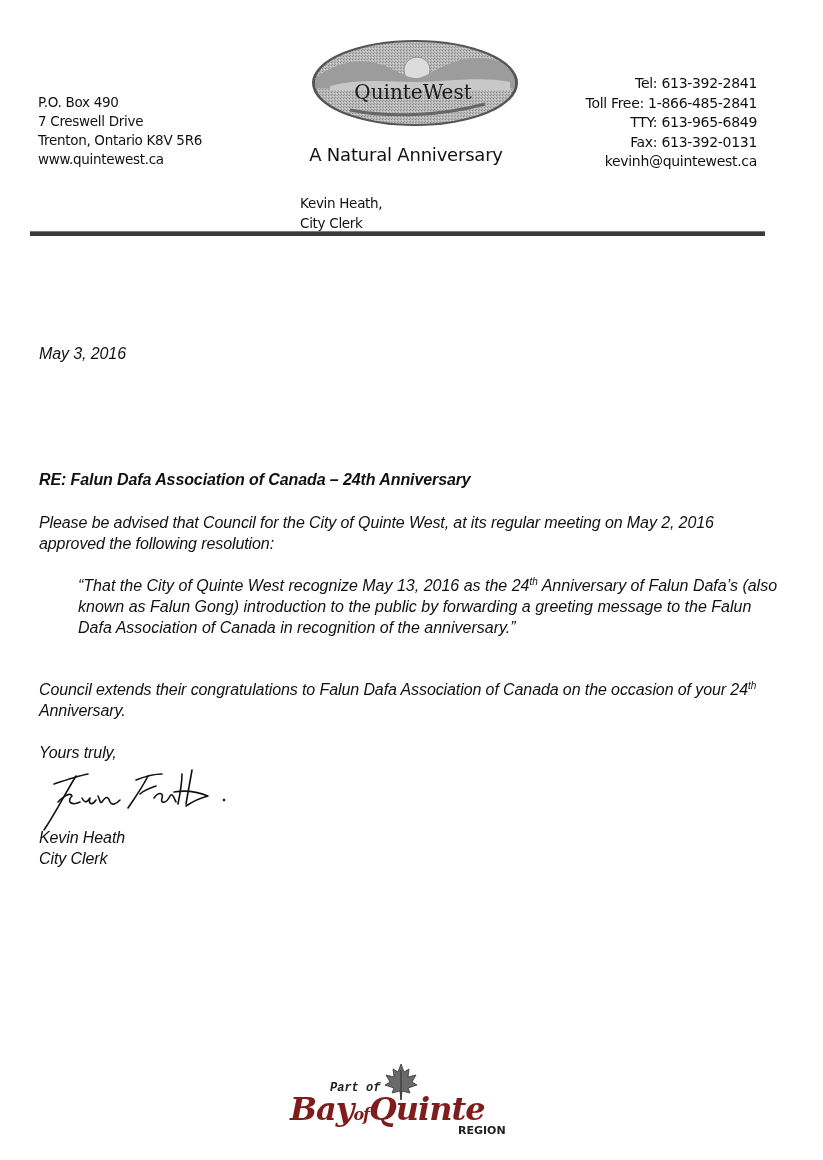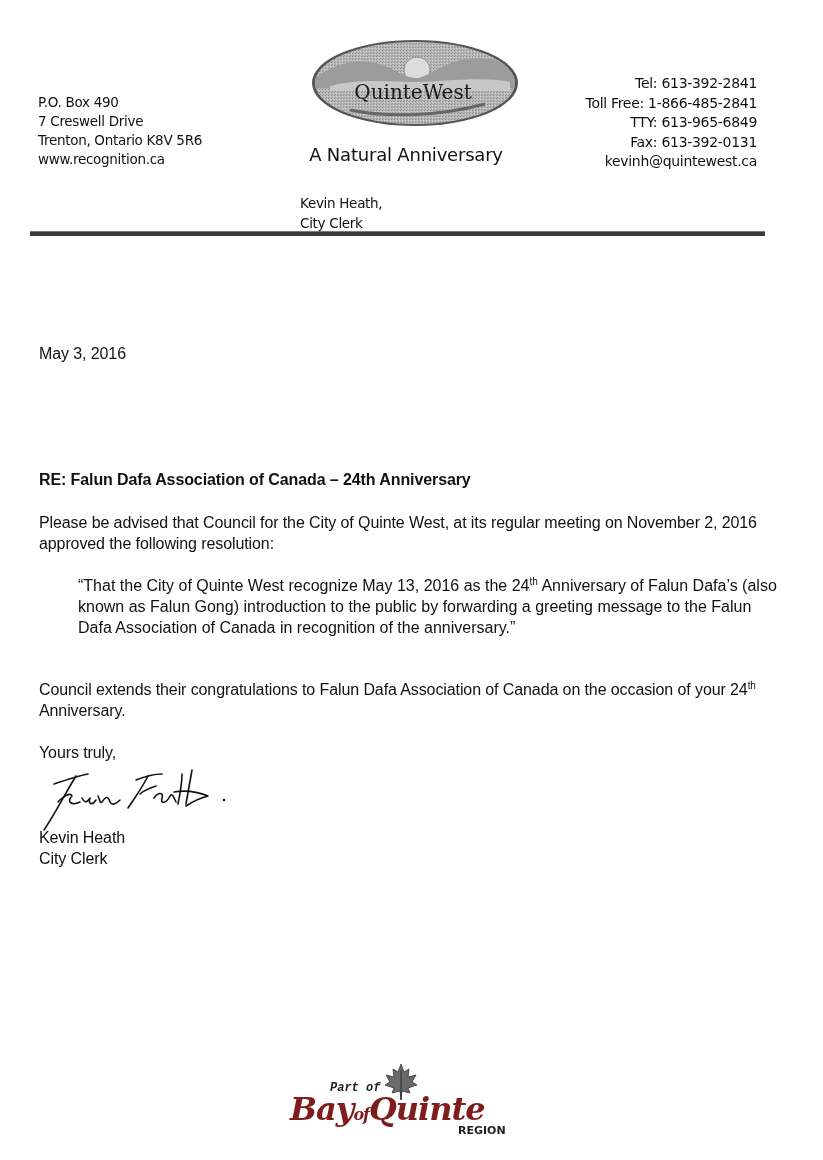--- a/index.html
+++ b/index.html
@@ -8,21 +8,21 @@
       background: #ffffff;
     }
     body {
       width: 823px;
       height: 1160px;
       position: relative;
       overflow: hidden;
       color: #111111;
     }
     .lh-font { font-family: "DejaVu Sans", sans-serif; }
-    .body-font { font-family: "Liberation Sans", sans-serif; }
+    .body-font { font-family: "Liberation Sans", sans-serif; font-style: italic; }
 
     
     .addr-left {
       position: absolute;
       left: 38px;
       top: 93px;
       font-size: 13.5px;
       line-height: 19px;
       letter-spacing: -0.3px;
     }
@@ -140,21 +140,21 @@
       color: #222;
     }
   </style>
 </head>
 <body>
 
 <div class="addr-left lh-font">
   <div>P.O. Box 490</div>
   <div>7 Creswell Drive</div>
   <div>Trenton, Ontario  K8V 5R6</div>
-  <div>www.recognition.ca</div>
+  <div>www.quintewest.ca</div>
 </div>
 
 <svg class="logo" viewBox="0 0 210 90">
   <defs>
     <pattern id="grain" width="3" height="3" patternUnits="userSpaceOnUse">
       <rect width="3" height="3" fill="#b8b8b8"></rect>
       <rect x="0" y="0" width="1" height="1" fill="#8a8a8a"></rect>
       <rect x="2" y="1" width="1" height="1" fill="#d6d6d6"></rect>
       <rect x="1" y="2" width="1" height="1" fill="#9a9a9a"></rect>
     </pattern>
@@ -187,21 +187,21 @@
   <div>Kevin Heath,</div>
   <div>City Clerk</div>
 </div>
 
 <div class="rule"></div>
 
 <div class="letter body-font date">May 3, 2016</div>
 
 <div class="letter body-font re">RE:  Falun Dafa Association of Canada – 24th Anniversary</div>
 
-<div class="letter body-font para1">Please be advised that Council for the City of Quinte West, at its regular meeting on November 2, 2016 approved the following resolution:</div>
+<div class="letter body-font para1">Please be advised that Council for the City of Quinte West, at its regular meeting on May 2, 2016 approved the following resolution:</div>
 
 <div class="quote body-font"><span>“That the City of Quinte West recognize May 13, 2016 as the 24</span><sup>th</sup><span> Anniversary of Falun Dafa’s (also known as Falun Gong) introduction to the public by forwarding a greeting message to the Falun Dafa Association of Canada in recognition of the anniversary.”</span></div>
 
 <div class="letter body-font para2"><span>Council extends their congratulations to Falun Dafa Association of Canada on the occasion of your 24</span><sup>th</sup><span> Anniversary.</span></div>
 
 <div class="letter body-font closing">Yours truly,</div>
 
 <svg class="sig" viewBox="0 0 200 70">
   <g fill="none" stroke="#111" stroke-width="1.6" stroke-linecap="round" stroke-linejoin="round">
     <path d="M18,22 C30,18 42,14 52,12"></path>

